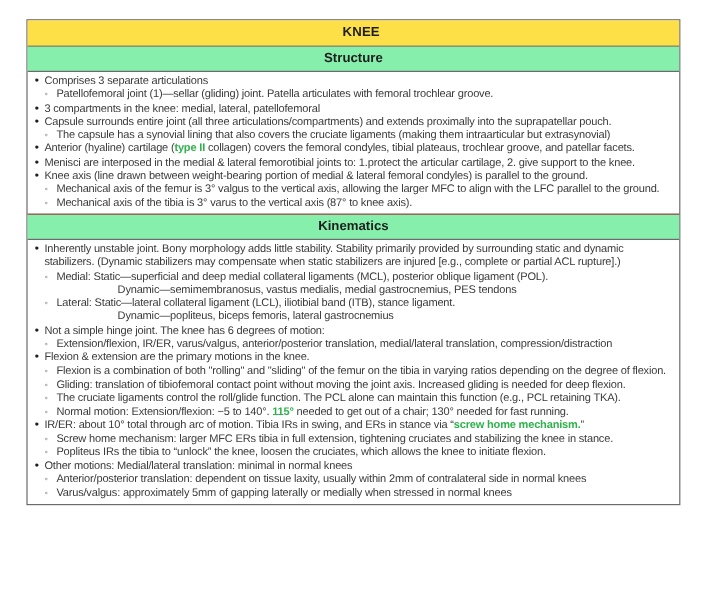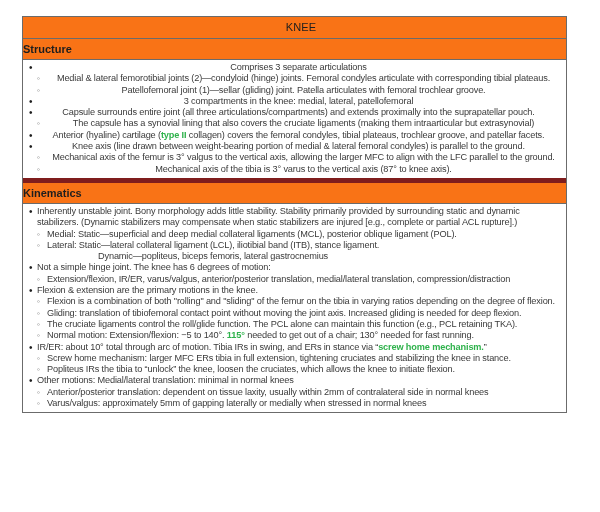--- a/index.html
+++ b/index.html
@@ -1,61 +1,62 @@
 <!DOCTYPE html>
 <html><head>
 <meta charset="utf-8">
 <style>
   html, body { margin:0; padding:0; background:#ffffff; }
   body { width:600px; height:512px; position:relative; overflow:hidden;
          font-family:"Liberation Sans", sans-serif; color:#3a3a3a; }
   .table { position:absolute; left:22px; top:16px; width:545px;
            border:1px solid #6b6b6b; box-sizing:border-box; }
-  .title-row { background:#f97316; height:21px; line-height:21px; text-align:center;
-               font-weight:normal; font-size:11px; color:#1e1e1e;
+  .title-row { background:#fde047; height:21px; line-height:21px; text-align:center;
+               font-weight:bold; font-size:11px; color:#1e1e1e;
                border-bottom:1px solid #6b6b6b; letter-spacing:0.1px;padding-left:13px; }
-  .section-row { background:#f97316; height:20px; line-height:20px; 
+  .section-row { background:#86efac; height:20px; line-height:20px; text-align:center;
                  font-weight:bold; font-size:11px; color:#1e1e1e;
                  border-bottom:1px solid #6b6b6b; }
   .body { padding:2px 6px 3px 6px; font-size:9.2px; line-height:11.3px;
           letter-spacing:-0.15px; }
-  .body.structure { border-bottom:5px solid #7f1d1d;text-align:center; }
+  .body.structure { border-bottom:1px solid #7f1d1d; }
   ul { margin:0; padding:0; list-style:none; }
   li.l1 { position:relative; padding-left:8px; }
   li.l1::before { content:"\2022"; position:absolute; left:0; top:0; color:#1e1e1e; font-size:10px; }
   li.l2 { position:relative; padding-left:18px; }
   li.l2::before { content:"\25E6"; position:absolute; left:8px; top:0; color:#666; font-size:8px; }
   .cont { padding-left:69px; }
   .green { color:#2fb24c;font-weight:bold; }
 </style>
 </head>
 <body>
 
 <div class="table">
   <div class="title-row">KNEE</div>
   <div class="section-row">Structure</div>
   <div class="body structure">
     <ul>
       <li class="l1">Comprises 3 separate articulations</li>
-      <li class="l2">Medial &amp; lateral femorotibial joints (2)—condyloid (hinge) joints. Femoral condyles articulate with corresponding tibial plateaus.</li>
       <li class="l2">Patellofemoral joint (1)—sellar (gliding) joint. Patella articulates with femoral trochlear groove.</li>
       <li class="l1">3 compartments in the knee: medial, lateral, patellofemoral</li>
       <li class="l1">Capsule surrounds entire joint (all three articulations/compartments) and extends proximally into the suprapatellar pouch.</li>
       <li class="l2">The capsule has a synovial lining that also covers the cruciate ligaments (making them intraarticular but extrasynovial)</li>
       <li class="l1"><span>Anterior (hyaline) cartilage (</span><span class="green">type II</span><span> collagen) covers the femoral condyles, tibial plateaus, trochlear groove, and patellar facets.</span></li>
+      <li class="l1">Menisci are interposed in the medial &amp; lateral femorotibial joints to: 1.protect the articular cartilage, 2. give support to the knee.</li>
       <li class="l1">Knee axis (line drawn between weight-bearing portion of medial &amp; lateral femoral condyles) is parallel to the ground.</li>
       <li class="l2">Mechanical axis of the femur is 3° valgus to the vertical axis, allowing the larger MFC to align with the LFC parallel to the ground.</li>
       <li class="l2">Mechanical axis of the tibia is 3° varus to the vertical axis (87° to knee axis).</li>
     </ul>
   </div>
   <div class="section-row">Kinematics</div>
   <div class="body">
     <ul>
       <li class="l1">Inherently unstable joint. Bony morphology adds little stability. Stability primarily provided by surrounding static and dynamic stabilizers. (Dynamic stabilizers may compensate when static stabilizers are injured [e.g., complete or partial ACL rupture].)</li>
       <li class="l2">Medial: Static—superficial and deep medial collateral ligaments (MCL), posterior oblique ligament (POL).</li>
+      <li class="cont">Dynamic—semimembranosus, vastus medialis, medial gastrocnemius, PES tendons</li>
       <li class="l2">Lateral: Static—lateral collateral ligament (LCL), iliotibial band (ITB), stance ligament.</li>
       <li class="cont">Dynamic—popliteus, biceps femoris, lateral gastrocnemius</li>
       <li class="l1">Not a simple hinge joint. The knee has 6 degrees of motion:</li>
       <li class="l2">Extension/flexion, IR/ER, varus/valgus, anterior/posterior translation, medial/lateral translation, compression/distraction</li>
       <li class="l1">Flexion &amp; extension are the primary motions in the knee.</li>
       <li class="l2">Flexion is a combination of both "rolling" and "sliding" of the femur on the tibia in varying ratios depending on the degree of flexion.</li>
       <li class="l2">Gliding: translation of tibiofemoral contact point without moving the joint axis. Increased gliding is needed for deep flexion.</li>
       <li class="l2">The cruciate ligaments control the roll/glide function. The PCL alone can maintain this function (e.g., PCL retaining TKA).</li>
       <li class="l2"><span>Normal motion: Extension/flexion: −5 to 140°. </span><span class="green">115°</span><span> needed to get out of a chair; 130° needed for fast running.</span></li>
       <li class="l1"><span>IR/ER: about 10° total through arc of motion. Tibia IRs in swing, and ERs in stance via “</span><span class="green">screw home mechanism.</span><span>”</span></li>

